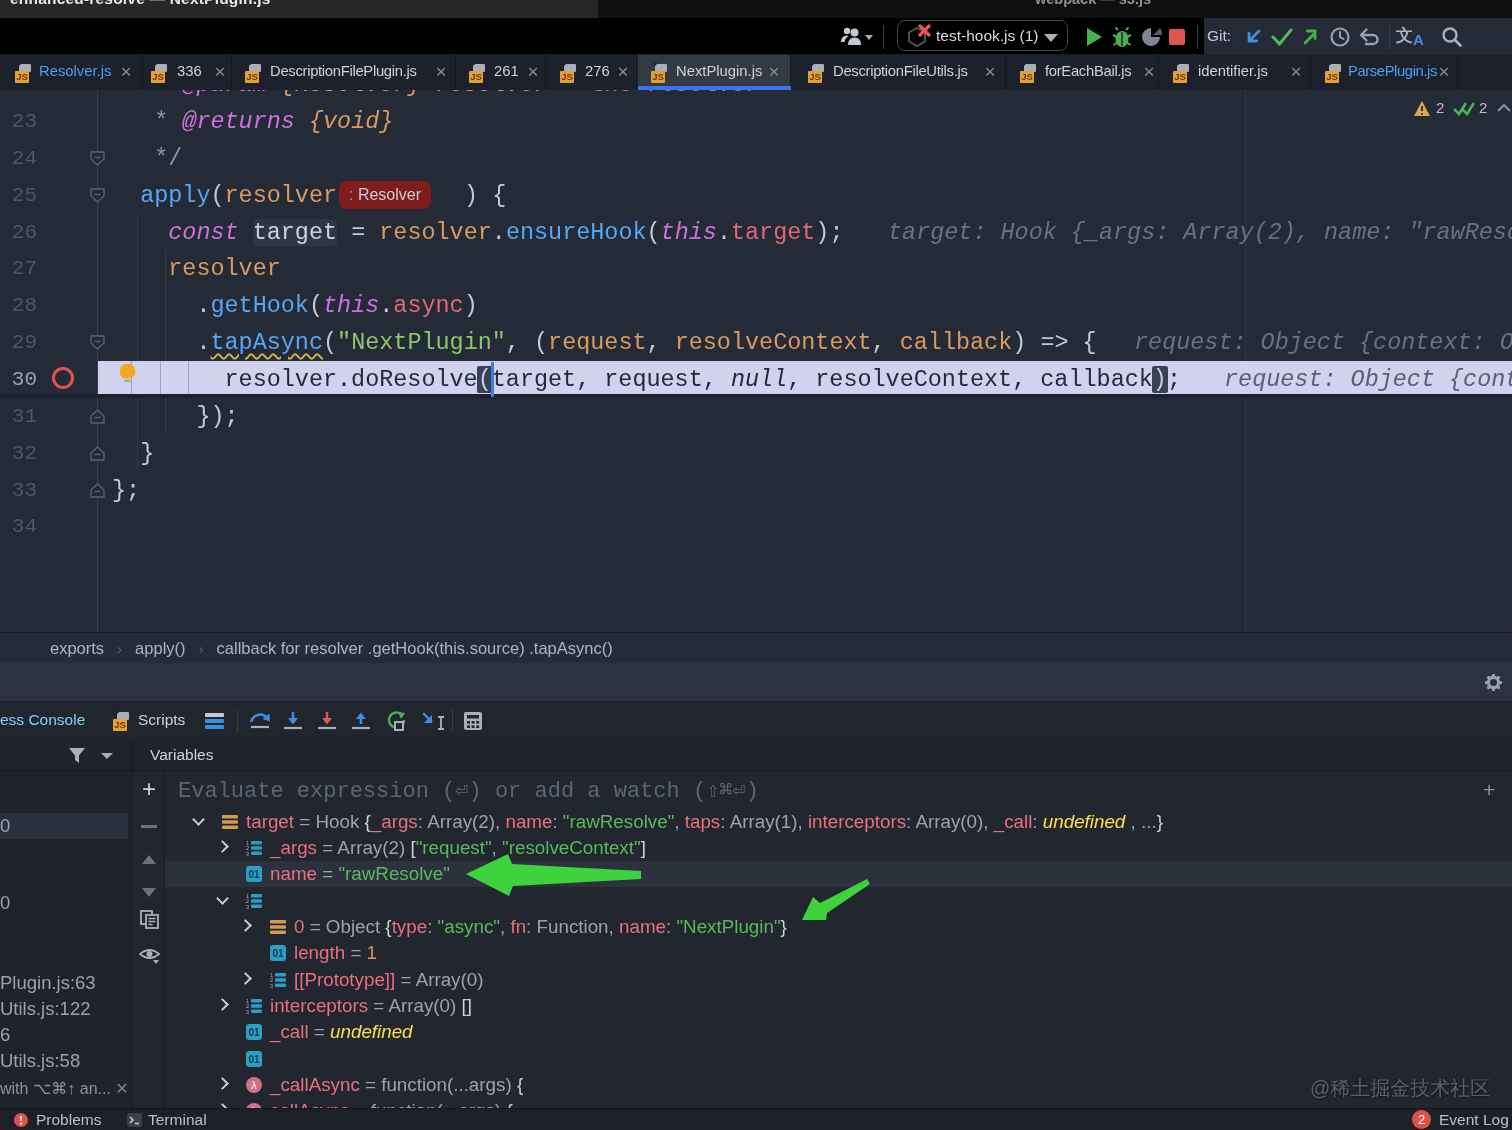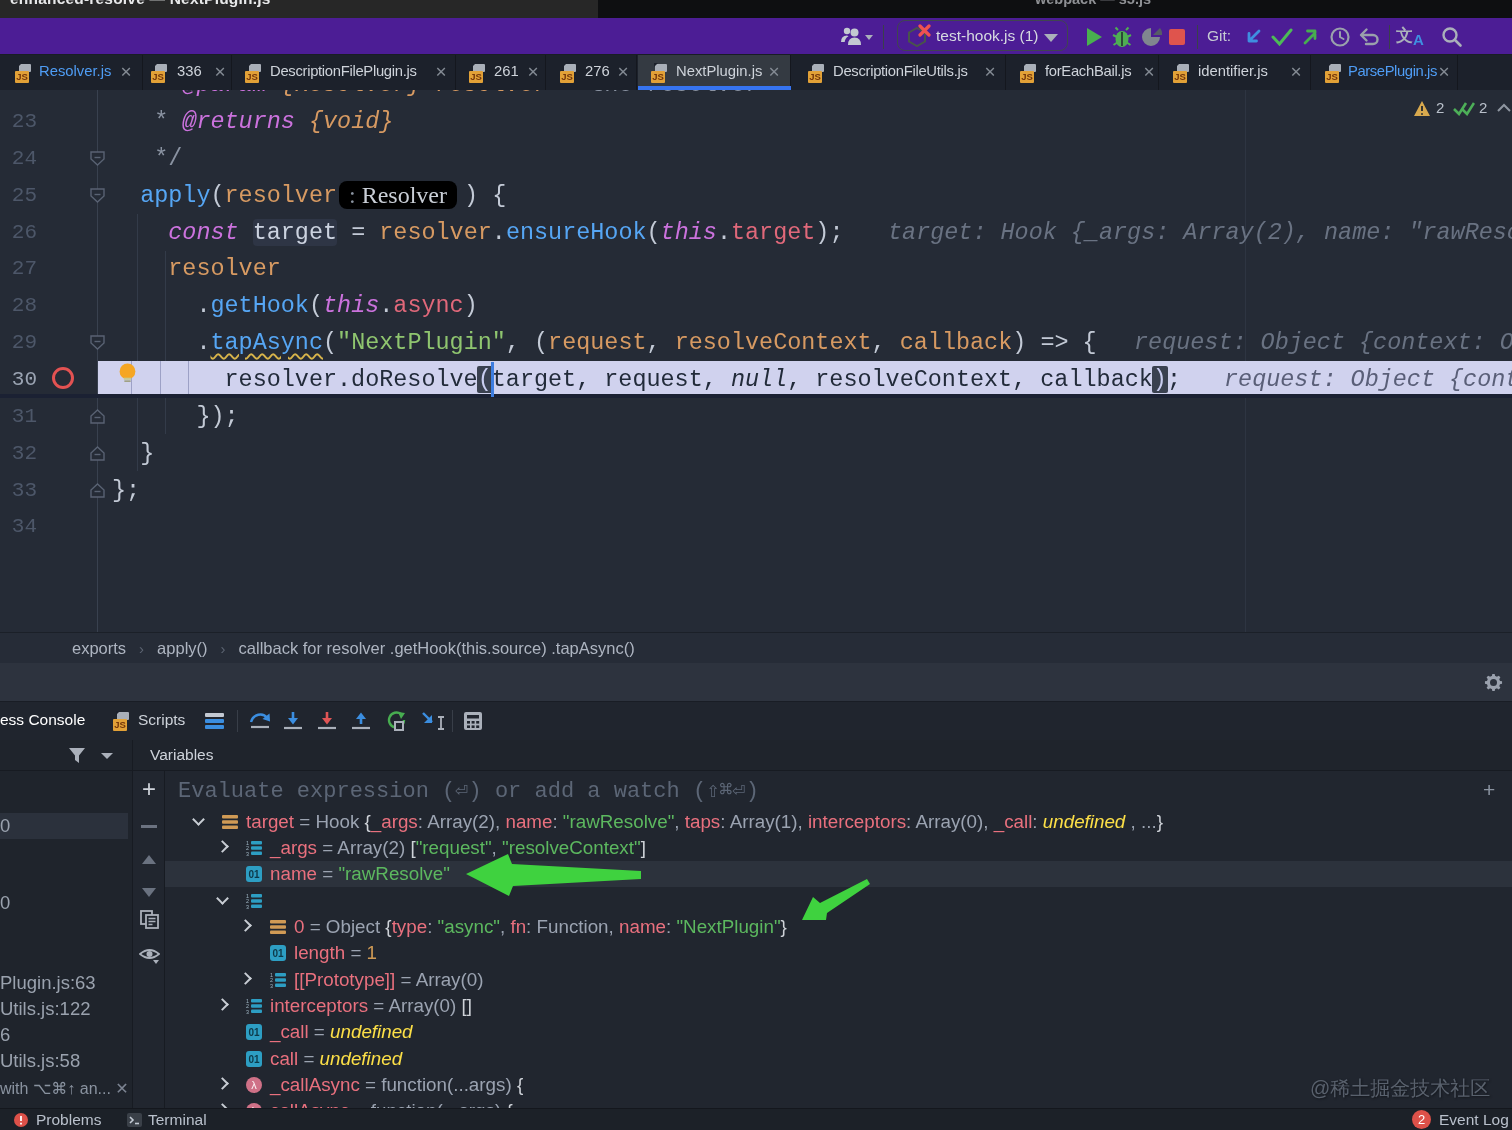--- a/index.html
+++ b/index.html
@@ -5,21 +5,21 @@
   html,body{margin:0;padding:0;background:#252b36;width:1512px;height:1130px;overflow:hidden}
   *{box-sizing:border-box}
   .abs{position:absolute}
   body{position:relative;font-family:"Liberation Sans",sans-serif}
   
   #titleL{left:0;top:0;width:598px;height:18px;background:#272727}
   #titleR{left:598px;top:0;width:914px;height:18px;background:#0e0f11}
   #titleL .t{position:absolute;left:10px;top:-10px;color:#e8e9ea;font-weight:bold;font-size:15.5px;letter-spacing:.2px}
   #titleR .t{position:absolute;left:437px;top:-9px;color:#8e9094;font-weight:bold;font-size:14.5px}
   
-  #toolbar{left:0;top:18px;width:1512px;height:37px;background:#4c1d95;border-bottom:1px solid #191d25}
+  #toolbar{left:0;top:18px;width:1204px;height:37px;background:#000000;border-bottom:1px solid #191d25}
   .vsep{position:absolute;top:7px;width:1px;height:24px;background:#3a404b}
   
   #tabbar{left:0;top:55px;width:1512px;height:35px;background:#1c212b}
   .tab{position:absolute;top:0;height:35px;background:#1c212b;border-right:1px solid #14171e}
   .tab.active{background:#343a42}
   .tab .lbl{position:absolute;top:8px;font-size:14.8px;color:#ced3da;white-space:nowrap}
   .tab .lbl.blue{color:#4f9df5}
   .tab .x{position:absolute;top:9px;color:#838a93;font-size:14.5px}
   .underline{position:absolute;left:638px;top:86px;width:153px;height:4px;background:#3674f0}
   
@@ -42,21 +42,21 @@
   .guide{position:absolute;width:1px;background:#333b49}
   #wrapguide{position:absolute;left:1245px;top:0;width:1px;height:542px;background:#2e3542}
   #foldline{position:absolute;left:97px;top:0;width:1px;height:542px;background:#39414f}
   .fold{position:absolute;left:89px;width:17px;height:17px}
   
   #execline{position:absolute;left:98px;top:271px;width:1414px;height:33px;background:#d0d2ee}
   #execline .tick{position:absolute;top:0;width:1px;height:33px;background:#9da1c6}
   .dkbox{background:#3a4150;color:#c9cdf0;border-radius:2px;padding:0 1px;margin:0 -1px}
   #bpt{position:absolute;left:52px;top:277px;width:22px;height:22px;border:3.5px solid #e35252;border-radius:50%}
   #bulb{position:absolute;left:118px;top:275px}
-  .inlay{position:absolute;background:#000000;color:#c9ced6;border-radius:8px;font-size:24px;line-height:28px;height:28px;padding:0 10px;font-family:Liberation Serif, serif}
+  .inlay{position:absolute;background:#7f1d1d;color:#c9ced6;border-radius:8px;font-size:16px;line-height:28px;height:28px;padding:0 10px;font-family:Liberation Sans, sans-serif}
   .idbox{background:#2e3545;border-radius:4px;color:#ccd3e0}
   .wavy{text-decoration:underline;text-decoration-style:wavy;text-decoration-color:#d8b44a;text-decoration-thickness:1.5px;text-underline-offset:4px}
   
   #inspect{position:absolute;left:1413px;top:9px;width:99px;height:20px;color:#b9c0ca;font-size:15px}
   
   #crumbs{left:0;top:632px;width:1512px;height:31px;background:#262c37;border-top:1px solid #1b2028;color:#aeb5c1;font-size:16.5px;line-height:30px}
   #crumbs .sep{color:#5c6472;padding:0 13px;font-size:15px}
   
   #band{left:0;top:663px;width:1512px;height:39px;background:#2d333e;border-bottom:1px solid #191d25}
   
@@ -332,28 +332,28 @@
     <svg style="position:absolute;left:40px;top:2px" width="22" height="15" viewBox="0 0 22 15">
         <path d="M1 8 L6 13 L13 2" stroke="#4daf58" stroke-width="2.6" fill="none"></path>
         <path d="M9 8 L14 13 L21 2" stroke="#4daf58" stroke-width="2.6" fill="none"></path>
       </svg>
     <span style="position:absolute;left:66px;top:0">2</span>
     <svg style="position:absolute;left:84px;top:4px" width="14" height="9" viewBox="0 0 14 9">
         <path d="M1 8 L7 2 L13 8" stroke="#8f96a1" stroke-width="2" fill="none"></path>
       </svg>
   </div>
 </div>
-<div class="abs" id="crumbs"><span style="margin-left:72px">exports</span><span class="sep">›</span><span>apply()</span><span class="sep">›</span><span>callback for resolver .getHook(this.source) .tapAsync()</span></div>
+<div class="abs" id="crumbs"><span style="margin-left:50px">exports</span><span class="sep">›</span><span>apply()</span><span class="sep">›</span><span>callback for resolver .getHook(this.source) .tapAsync()</span></div>
 <div class="abs" id="band">
   <svg style="position:absolute;left:1484px;top:10px" width="19" height="19" viewBox="0 0 19 19">
     <path fill="#9aa1ad" d="M9.5 6 a3.5 3.5 0 1 0 0 7 a3.5 3.5 0 1 0 0 -7 z M8.3 1 h2.4 l.4 2.1 a6.6 6.6 0 0 1 1.8 .75 l1.8 -1.2 l1.7 1.7 l-1.2 1.8 a6.6 6.6 0 0 1 .75 1.8 l2.1 .4 v2.4 l-2.1 .4 a6.6 6.6 0 0 1 -.75 1.8 l1.2 1.8 l-1.7 1.7 l-1.8 -1.2 a6.6 6.6 0 0 1 -1.8 .75 l-.4 2.1 h-2.4 l-.4 -2.1 a6.6 6.6 0 0 1 -1.8 -.75 l-1.8 1.2 l-1.7 -1.7 l1.2 -1.8 a6.6 6.6 0 0 1 -.75 -1.8 l-2.1 -.4 v-2.4 l2.1 -.4 a6.6 6.6 0 0 1 .75 -1.8 l-1.2 -1.8 l1.7 -1.7 l1.8 1.2 a6.6 6.6 0 0 1 1.8 -.75 z"></path>
   </svg>
 </div>
 <div class="abs" id="dtools">
-  <span style="position:absolute;left:0;top:9px;color:#ffffff">ess Console</span>
+  <span style="position:absolute;left:0;top:9px;color:#7dd3fc">ess Console</span>
   <div class="jsic" style="left:113px;top:10px">
       <div class="page"></div>
       <div class="sq">JS</div>
     </div>
   <span style="position:absolute;left:138px;top:9px">Scripts</span>
 
   <div style="position:absolute;left:205px;top:11px;width:19px;height:4px;background:#c3c9d2;border-radius:1px"></div>
   <div style="position:absolute;left:205px;top:17px;width:19px;height:4px;background:#3b8ee0;border-radius:1px"></div>
   <div style="position:absolute;left:205px;top:23px;width:19px;height:4px;background:#3b8ee0;border-radius:1px"></div>
   <div class="vsep" style="left:237px;top:8px;height:22px;background:#383e48"></div>
@@ -549,21 +549,20 @@
       <text x="8" y="12" font-size="11" font-family="Liberation Sans" fill="#fcf2f4" text-anchor="middle">λ</text>
     </svg>
   <div class="trow" style="top:38px;padding-left:81px"><span class="k">target</span> = Hook <span class="w">{</span><span class="k">_args</span>: Array(2), <span class="k">name</span>: <span class="g">"rawResolve"</span>, <span class="k">taps</span>: Array(1), <span class="k">interceptors</span>: Array(0), <span class="k">_call</span>: <span class="u">undefined</span> , ...<span class="w">}</span></div>
   <div class="trow" style="top:64px;padding-left:105px"><span class="k">_args</span> = Array(2) <span class="w">[</span><span class="g">"request"</span>, <span class="g">"resolveContext"</span><span class="w">]</span></div>
   <div class="trow" style="top:90px;background:#2c323c;padding-left:105px"><span class="k">name</span> = <span class="g">"rawResolve"</span></div>
   <div class="trow" style="top:143px;padding-left:129px"><span class="k">0</span> = Object <span class="w">{</span><span class="k">type</span>: <span class="g">"async"</span>, <span class="k">fn</span>: Function, <span class="k">name</span>: <span class="g">"NextPlugin"</span><span class="w">}</span></div>
   <div class="trow" style="top:169px;padding-left:129px"><span class="k">length</span> = <span class="n">1</span></div>
   <div class="trow" style="top:196px;padding-left:129px"><span class="k">[[Prototype]]</span> = Array(0)</div>
   <div class="trow" style="top:222px;padding-left:105px"><span class="k">interceptors</span> = Array(0) <span class="w">[]</span></div>
   <div class="trow" style="top:248px;padding-left:105px"><span class="k">_call</span> = <span class="u">undefined</span></div>
-  <div class="trow" style="top:275px;padding-left:105px"><span class="k">call</span> = <span class="u">undefined</span></div>
   <div class="trow" style="top:301px;padding-left:105px"><span class="k">_callAsync</span> = function(...args) <span class="w">{</span></div>
   <div class="trow" style="top:327px;padding-left:105px"><span class="k">callAsync</span> = function(...args) <span class="w">{</span></div>
 </div>
 <svg class="abs" style="left:0;top:0;pointer-events:none" width="1512" height="1130" viewBox="0 0 1512 1130">
   <path d="M466 874 L508 854 L512 864 L641 871 L641 879 L513 886 L509 896 Z" fill="#3fd23f"></path>
   <path d="M802 920 L813 897 L820 903 L867 879 L870 884 L827 913 L826 920 Z" fill="#3fd23f"></path>
 </svg>
 <div class="abs" id="status">
   <svg style="position:absolute;left:14px;top:4px" width="14" height="14" viewBox="0 0 14 14">
       <circle cx="7" cy="7" r="7" fill="#dd5149"></circle>

